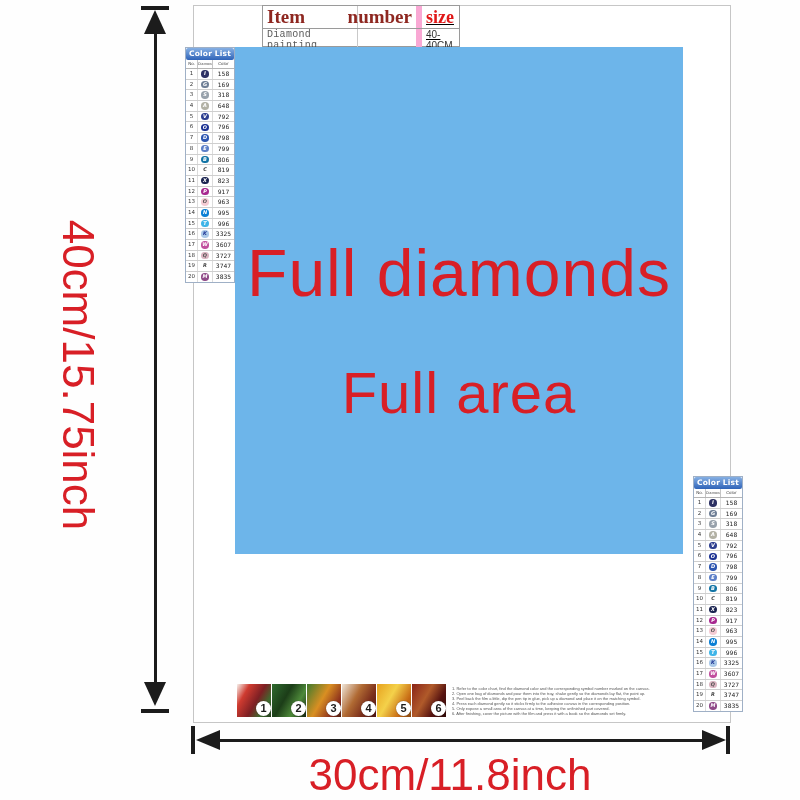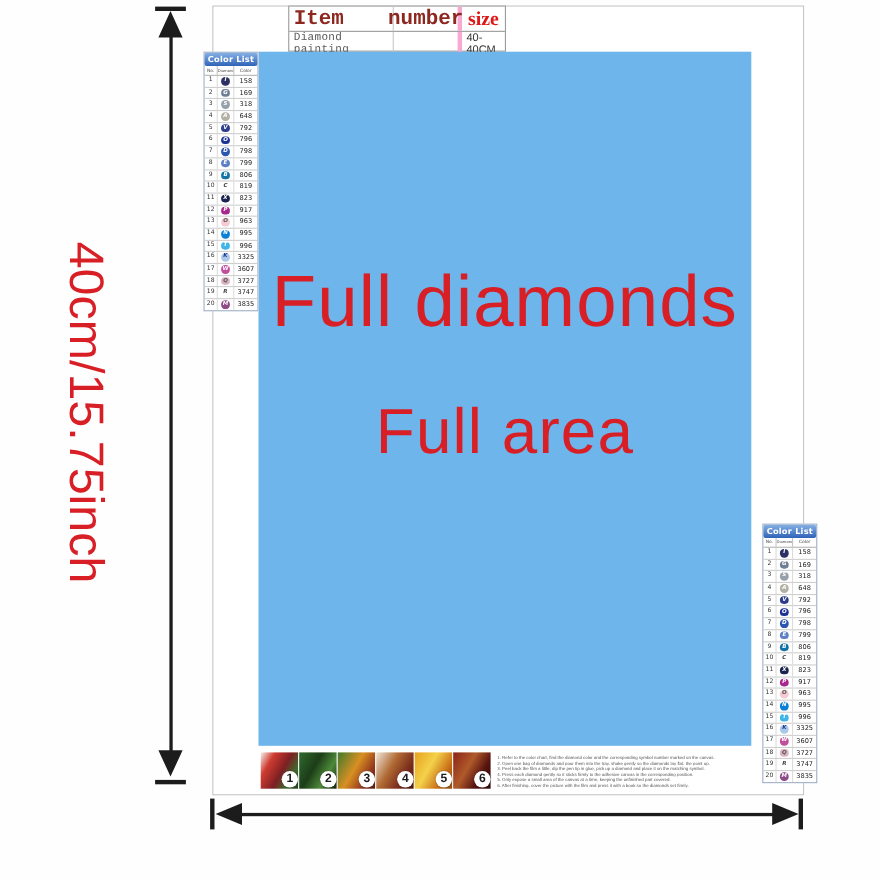--- a/index.html
+++ b/index.html
@@ -10,29 +10,29 @@
   
   .poster{left:193px;top:5px;width:536px;height:716px;background:#fff;border:1px solid #c6c6c6;}
 
   
   .item-table{left:262px;top:5px;width:196px;height:40px;background:#fff;border:1px solid #9a9a9a;
               display:flex;flex-direction:column;}
   .it-row{display:flex;flex:1;}
   .it-row.head{border-bottom:1px solid #9a9a9a;}
   .it-cell{display:flex;align-items:center;padding:0 4px;}
   .it-c1{width:86px;border-right:1px solid #c9c9c9;}
-  .it-c2{width:50px;border-right:4px solid #f9a8d4;justify-content:center;}
-  .it-c3{flex:1;justify-content:center;}
-  .it-head-txt{font-family:Liberation Mono, monospace;font-size:19px;color:#8e2720;font-weight:600;}
+  .it-c2{width:50px;border-right:6px solid #f9a8d4;justify-content:flex-end;}
+  .it-c3{flex:1;justify-content:flex-start;text-decoration:underline;}
+  .it-head-txt{font-family:Liberation Serif, serif;font-size:19px;color:#8e2720;font-weight:600;}
   .it-size-txt{font-family:"Liberation Serif","DejaVu Serif",serif;font-size:18px;color:#e01717;font-weight:700;}
   .it-item-txt{font-size:10px;color:#5a5a5a;letter-spacing:.3px;font-family:Liberation Mono, monospace;}
   .it-val-txt{font-size:10px;color:#333;}
 
   
-  .paste{left:235px;top:47px;width:448px;height:631px;background:var(--blue,#6db5ea);text-decoration:underline;}
+  .paste{left:235px;top:47px;width:448px;height:507px;background:var(--blue,#6db5ea);text-decoration:underline;}
   .paste-line{position:absolute;width:100%;text-align:center;color:var(--red,#e0201c);
               font-weight:500;letter-spacing:1px;white-space:nowrap;}
   .paste-line1{top:188px;font-size:66px;}
   .paste-line2{top:312px;font-size:58px;}
 
   
   .clist{width:50px;background:#fff;border:1px solid #9fb0c6;box-sizing:border-box;font-family:"DejaVu Sans",sans-serif;}
   .clist.left{left:185px;top:47px;}
   .clist.right{left:693px;top:476px;}
   .cl-title{height:12px;background:linear-gradient(#86b0e4,#2f63b8);color:#fff;font-size:7.5px;
@@ -457,20 +457,21 @@
   </div>
   <div class="abs dim-label dim-left">40cm/15.75inch</div>
 
   <div>
     <div class="abs arrow-piece" style="left:191px;top:726px;width:4px;height:28px;"></div>
     <div class="abs tri tri-left" style="left:196px;top:730px;"></div>
     <div class="abs arrow-piece" style="left:210px;top:738.5px;width:506px;height:3px;"></div>
     <div class="abs tri tri-right" style="left:702px;top:730px;"></div>
     <div class="abs arrow-piece" style="left:726px;top:726px;width:4px;height:28px;"></div>
   </div>
+  <div class="abs dim-label dim-bottom">30cm/11.8inch</div>
 
   <div class="abs steps">
 
       <div class="thumb" style="background: linear-gradient(120deg, rgb(246, 243, 238) 0%, rgb(207, 59, 48) 25%, rgb(125, 31, 35) 55%, rgb(63, 107, 47) 78%, rgb(36, 63, 28) 100%);">
         <span class="step-num">1</span>
       </div>
 
       <div class="thumb" style="background: linear-gradient(120deg, rgb(47, 107, 47) 0%, rgb(28, 61, 24) 40%, rgb(78, 138, 58) 70%, rgb(20, 34, 15) 100%);">
         <span class="step-num">2</span>
       </div>

